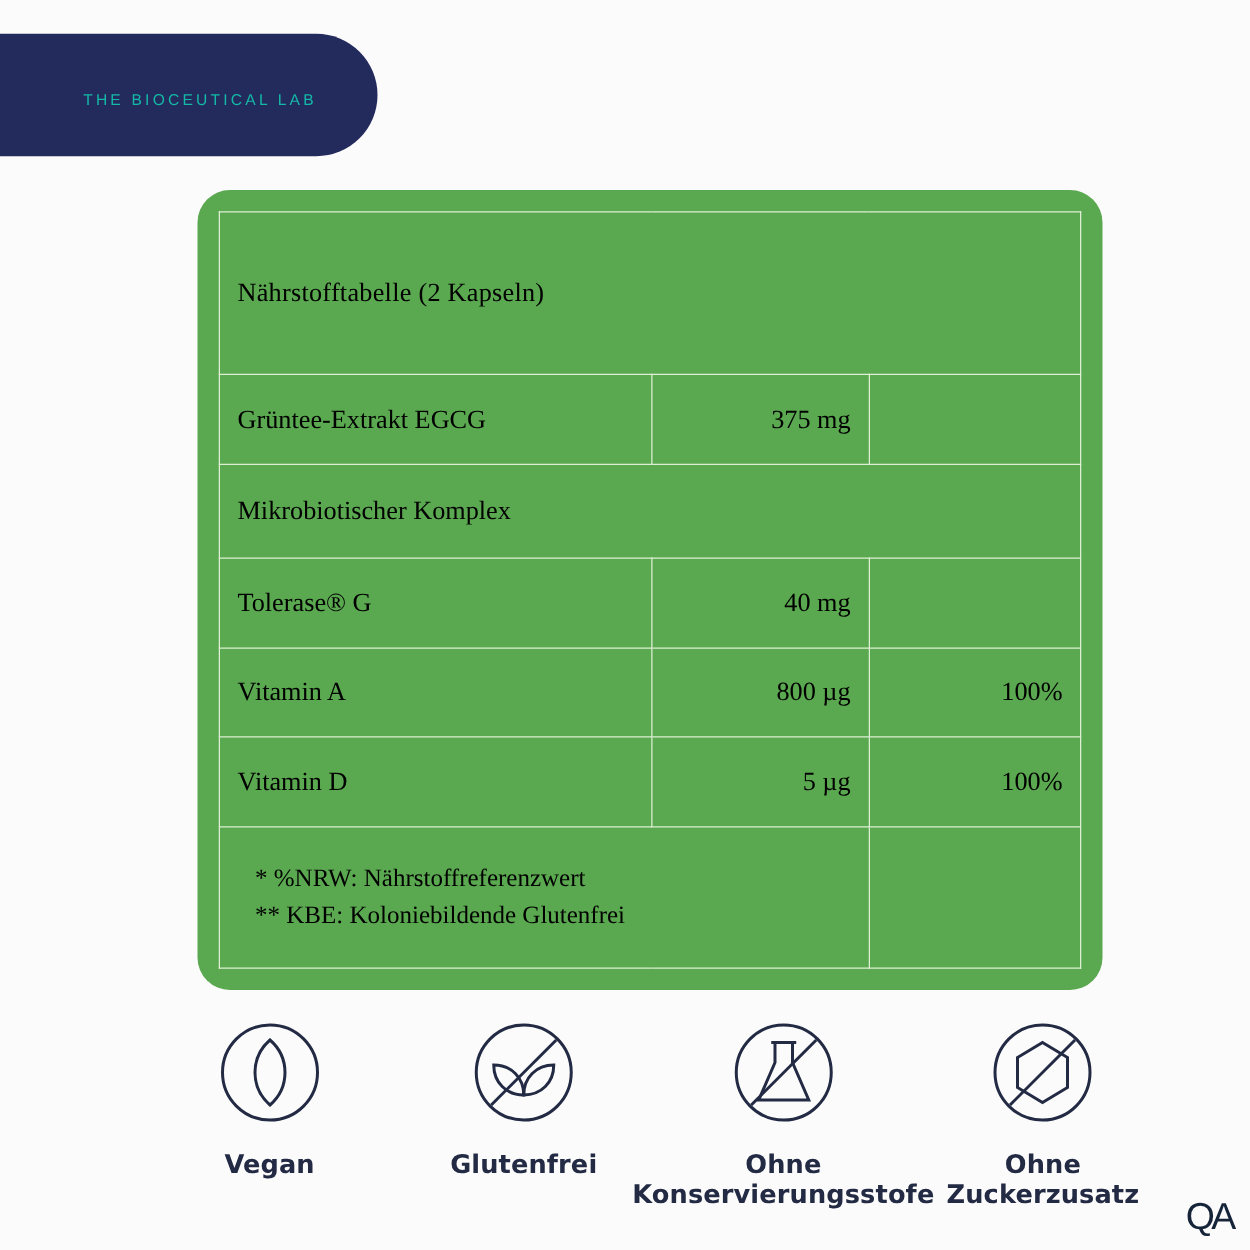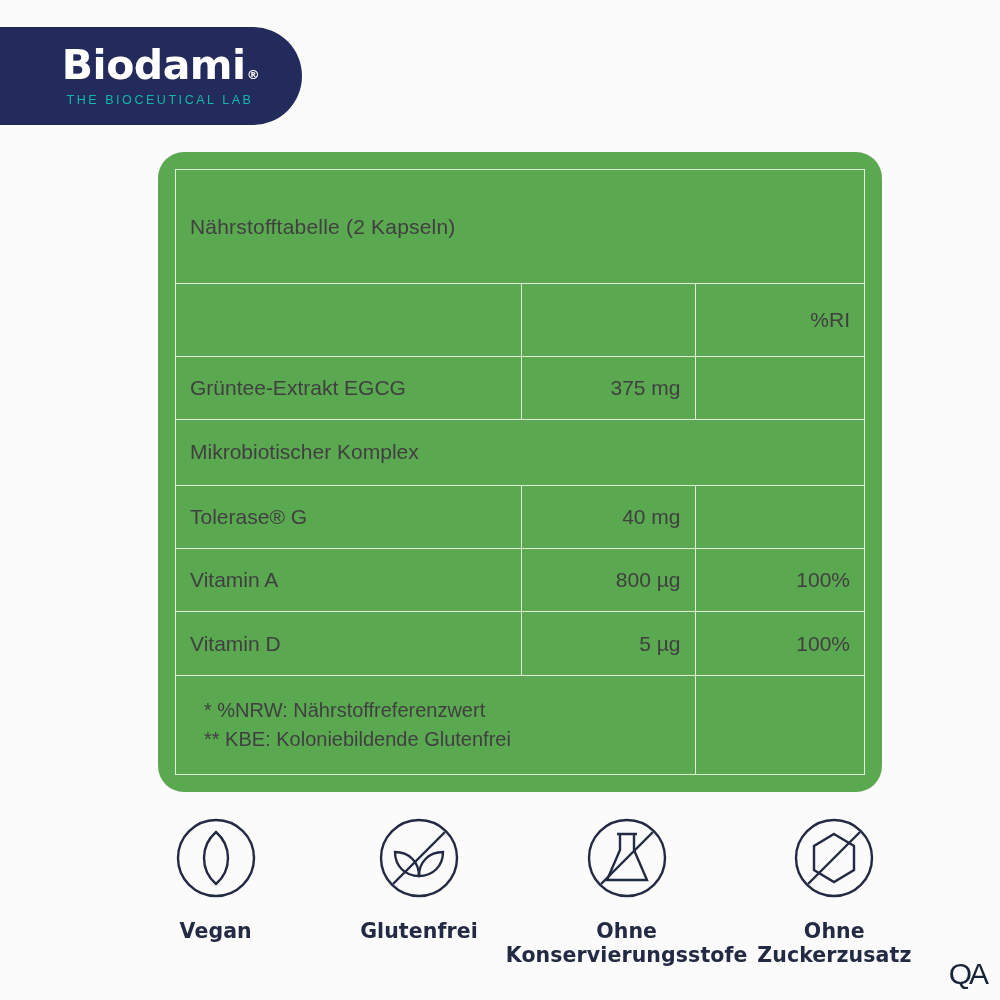--- a/index.html
+++ b/index.html
@@ -71,25 +71,25 @@
 
   #nutrition-table {
     width: 100%;
     height: 100%;
     border-collapse: collapse;
     border: 1.6px solid #ddf0d4;
     table-layout: fixed;
   }
   #nutrition-table td {
     border: 1.6px solid #ddf0d4;
-    color: #404040;
+    color: #000000;
     font-size: 21px;
     padding: 0 14px;
     vertical-align: middle;
-    font-family: Liberation Sans, sans-serif;
+    font-family: Liberation Serif, serif;
   }
 
   .col-name  { width: 50.2%; }
   .col-value { width: 25.2%; }
   .col-ri    { width: 24.6%; }
 
   .row-title td {
     font-size: 26.5px;
     height: 76px;
     padding-left: 17px;
@@ -161,43 +161,35 @@
     font-size: 30px;
     font-weight: 400;
     letter-spacing: -3px;
     font-family: "Liberation Sans", sans-serif;
   }
 </style>
 </head>
 <body>
 
 <div id="brand-logo">
-  <div class="wordmark">
-    <span>Biodami</span><span class="reg">®</span>
-  </div>
   <div class="tagline">THE BIOCEUTICAL LAB</div>
 </div>
 
 <div id="nutrition-panel">
   <table id="nutrition-table">
     <colgroup>
       <col class="col-name">
         <col class="col-value">
         <col class="col-ri">
     </colgroup>
     <tbody>
       <tr class="row-title">
         <td colspan="3">Nährstofftabelle (2 Kapseln)</td>
       </tr>
 
-      <tr class="row-head">
-        <td></td>
-        <td></td>
-        <td class="cell-ri-head">%RI</td>
-      </tr>
 
       <tr class="row-item">
         <td>Grüntee-Extrakt EGCG</td>
         <td class="cell-value">375 mg</td>
         <td class="cell-ri"></td>
       </tr>
 
       <tr class="row-section">
         <td colspan="3">Mikrobiotischer Komplex</td>
       </tr>

